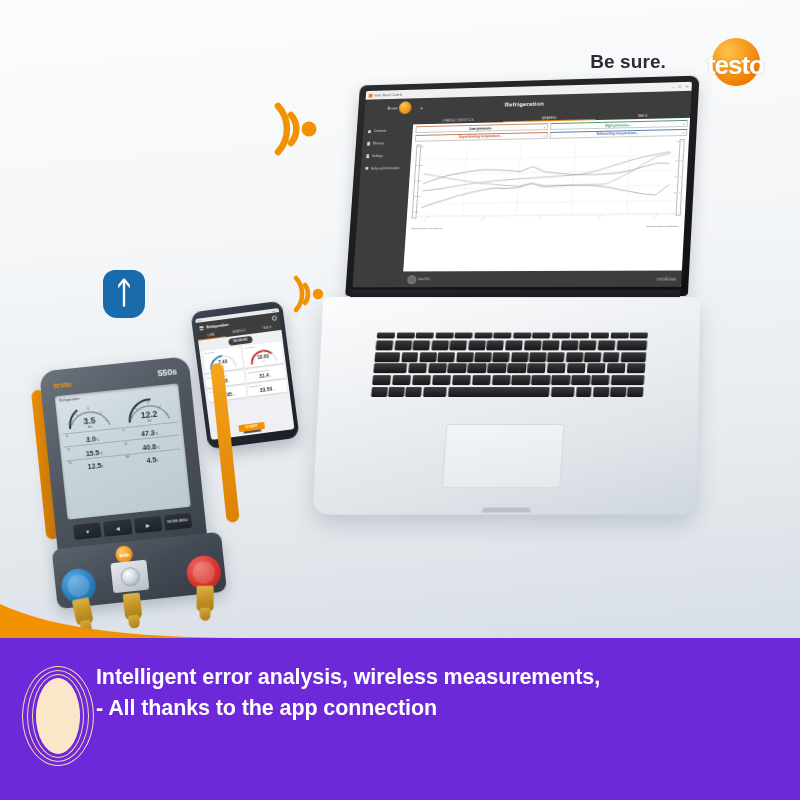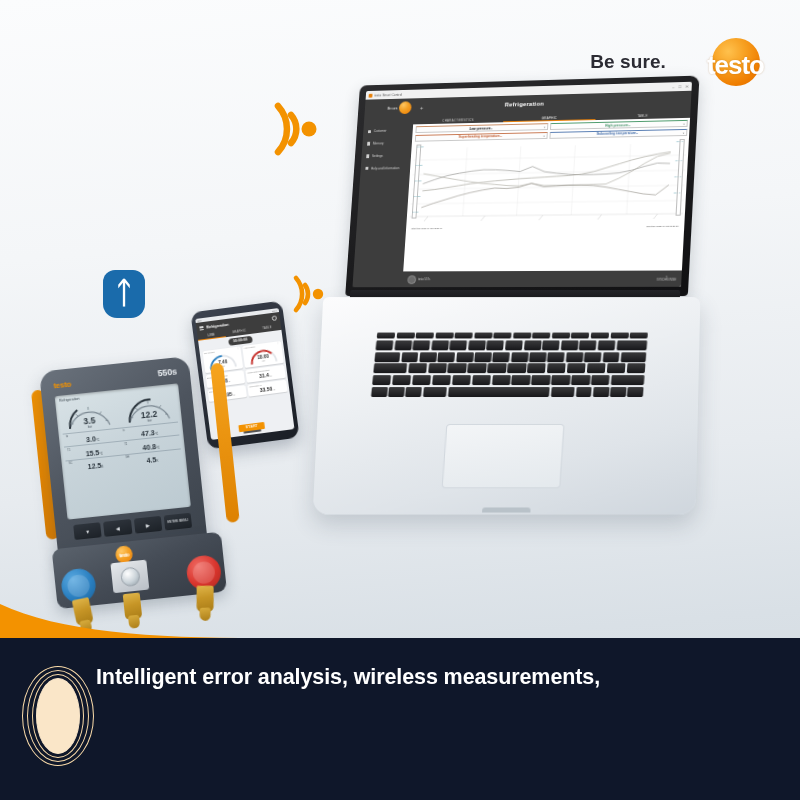--- a/index.html
+++ b/index.html
@@ -7,21 +7,21 @@
   html, body { width: 800px; height: 800px; overflow: hidden; }
   body {
     font-family: "Liberation Sans", sans-serif;
     background: linear-gradient(175deg, #fbfcfd 0%, #f4f6f8 30%, #e7ebef 58%, #d9e0e6 78%, #cfd8df 100%);
     position: relative;
   }
 
   
   #banner {
     position: absolute; left: 0; bottom: 0; width: 800px; height: 162px;
-    background: #0f172a; overflow: hidden; padding-left: 28px;
+    background: #6d28d9; overflow: hidden; padding-left: 28px;
   }
   #banner-rings {
     position: absolute; left: 22px; top: 28px; width: 72px; height: 100px;
   }
   .ring {
     position: absolute; border: 1.6px solid #fbdcaa; border-radius: 50%;
   }
   .ring.r1 { left: 0; top: 0; width: 72px; height: 100px; }
   .ring.r2 { left: 5px; top: 4px; width: 62px; height: 92px; }
   .ring.r3 { left: 10px; top: 8px; width: 52px; height: 84px; }
@@ -853,19 +853,20 @@
 
 <div id="banner">
   <div id="banner-rings">
     <span class="ring r1"></span>
     <span class="ring r2"></span>
     <span class="ring r3"></span>
     <span class="ring fillme"></span>
   </div>
   <div id="banner-text">
     <div>Intelligent error analysis, wireless measurements,</div>
+    <div>- All thanks to the app connection</div>
   </div>
 </div>
 <div id="banner-topcurve" style="position:absolute;left:0;bottom:162px;width:800px;height:40px;overflow:hidden;pointer-events:none;">
   <svg viewBox="0 0 800 40" preserveAspectRatio="none" style="width:100%;height:100%;display:block">
     <path d="M0 6 C 60 34, 150 40, 260 40 L800 40 L800 40 L0 40 Z" fill="#f39200"></path>
   </svg>
 </div>
 
 </body></html>

